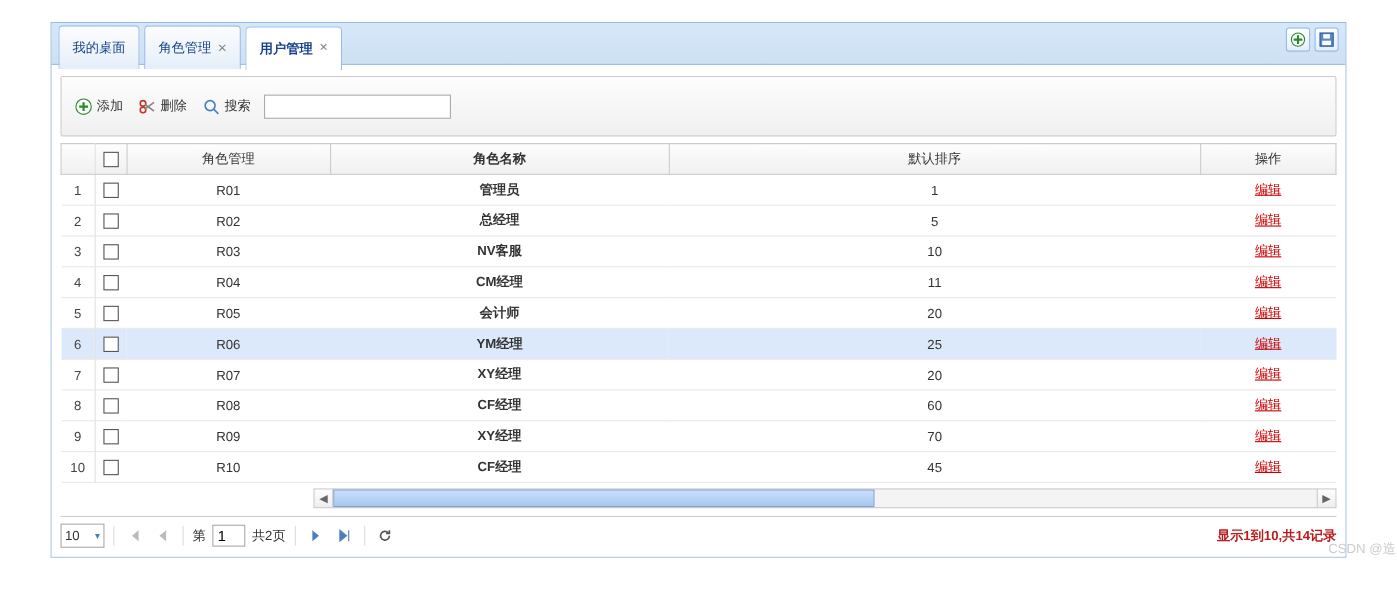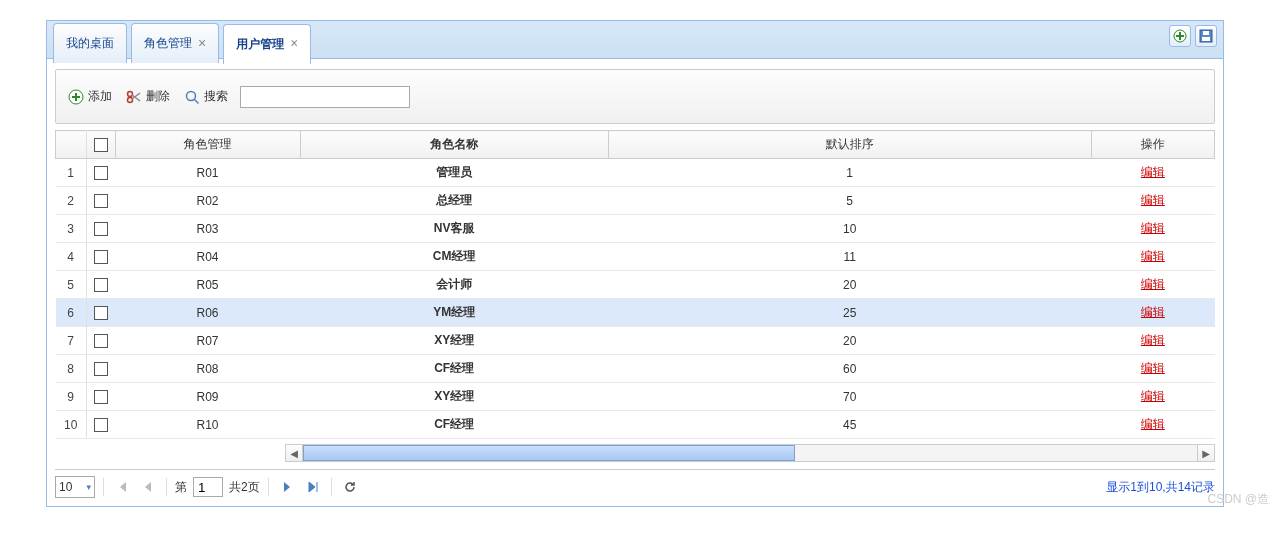--- a/index.html
+++ b/index.html
@@ -33,21 +33,21 @@
 .sb-spacer { width: 230px; }
 .sb-btn { width: 18px; height: 18px; border: 1px solid #ccc; background: linear-gradient(#fdfdfd, #eee); display: flex; align-items: center; justify-content: center; cursor: pointer; font-size: 10px; color: #666; }
 .sb-track { flex: 1; height: 18px; border: 1px solid #ccc; background: #f4f4f4; position: relative; margin: 0 -1px; }
 .sb-thumb { position: absolute; left: 0; top: 0; height: 16px; width: 55%; background: linear-gradient(#c9deff, #a8c8ef); border: 1px solid #7da2ce; }
 .pager { display: flex; align-items: center; gap: 6px; border-top: 1px solid #ccc; margin-top: 6px; padding-top: 6px; padding-bottom: 2px; }
 .page-size-select { width: 40px; height: 22px; border: 1px solid #aaa; display: inline-flex; align-items: center; justify-content: space-between; padding: 0 3px; background: #fff; cursor: pointer; }
 .pg-btn { width: 20px; height: 20px; display: flex; align-items: center; justify-content: center; cursor: pointer; color: #4a7fbf; border-radius: 2px; }
 .pg-btn.disabled { color: #bbb; cursor: default; }
 .pg-input { width: 30px; height: 20px; border: 1px solid #aaa; text-align: left; padding: 2px 4px; }
 .sep { width: 1px; height: 18px; background: #ddd; margin: 0 2px; }
-.pager-info { margin-left: auto; color: #1d4ed8; }
+.pager-info { margin-left: auto; color: #b91c1c; font-weight: bold; }
 .watermark { position: absolute; right: -70px; bottom: -2px; color: #ccc; font-size: 12px; }
 svg { display: block; }
 </style>
 </head>
 <body>
 
 <div class="main-container">
 
   <div class="tab-bar">
     <div id="tabs-host" style="display: contents;"><div class="tab">

